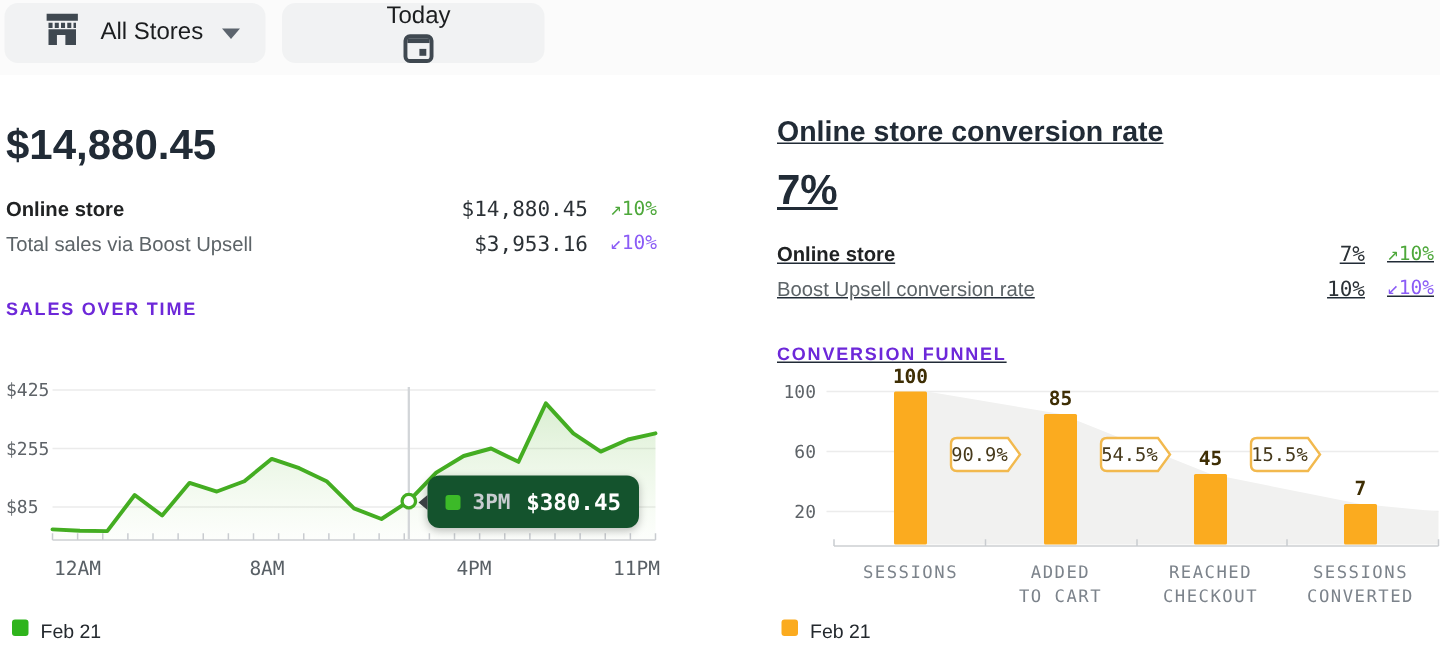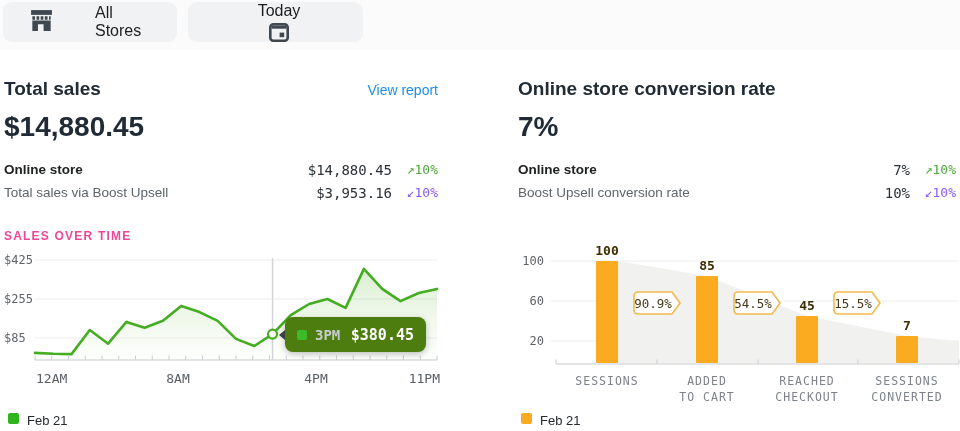--- a/index.html
+++ b/index.html
@@ -4,52 +4,52 @@
 <style>
   * { margin:0; padding:0; box-sizing:border-box; }
   html,body { width:960px; height:431px; background:#ffffff; overflow:hidden;
     font-family:"Liberation Sans", sans-serif; color:#212b36; position:relative; }
 
   
   .topbar { position:absolute; left:0; top:0; width:960px; height:50px; background:#fbfbfb; }
   .tb-btn { position:absolute; top:2px; height:40px; background:#f1f2f3; border-radius:9px;
     display:flex; align-items:center; cursor:pointer; }
   .tb-btn .lbl { font-size:16px; font-weight:500; color:#1b1d1f; }
-  #btn-stores { left:3px; width:174px; padding:0 17px 0 26px;gap:28px; }
+  #btn-stores { left:3px; width:174px; padding:0 17px 0 26px; }
   #btn-date   { left:188px; width:175px; padding:0 13px 0 20px;flex-direction:column; }
   .spacer { flex:1; }
   .caret { width:0; height:0; border-left:6px solid transparent; border-right:6px solid transparent;
     border-top:7px solid #5c646d; }
   .store-ic { margin-right:13px; }
 
   
   .panel { position:absolute; top:70px; }
   #panel-left  { left:4px;  width:434px; }
-  #panel-right { left:518px; width:438px; }
+  #panel-right { left:518px; width:438px;text-decoration:underline; }
   .panel-head { display:flex; justify-content:space-between; align-items:baseline; margin-top:8px; }
   .panel-title { font-size:19px; font-weight:700; color:#212b36; }
   .view-report { font-size:14px; color:#1f8ee8; text-decoration:none; cursor:pointer; }
   .big-value { margin-top:11px; font-size:28px; font-weight:700; color:#212b36; }
   .rows { margin-top:15px; }
   .row { display:flex; align-items:center; height:23px; font-size:13.5px; }
   .row .rlabel { flex:1; color:#5d6468; }
   .row .rlabel.strong { color:#202223; font-weight:700; }
   .row .rvalue { font-family:"DejaVu Sans Mono", monospace; font-size:14px; color:#2b3136; text-align:right; }
   .row .rdelta { width:46px; text-align:right; font-family:"DejaVu Sans Mono", monospace; font-size:13px; }
   .rdelta.up   { color:#4ea83b; }
   .rdelta.down { color:#8b5cf6; }
-  .section-title { margin-top:25px; font-size:12px; font-weight:700; letter-spacing:1.2px; color:#ec4899; }
+  .section-title { margin-top:25px; font-size:12px; font-weight:700; letter-spacing:1.2px; color:#6d28d9; }
 
   
   #sales-chart  { position:absolute; left:0;   top:242px; }
   #funnel-chart { position:absolute; left:518px; top:242px; }
 
   
   .tooltip { position:absolute; left:285px; top:317px; width:141px; height:35px;
-    background:#4d7c0f; border-radius:8px; display:flex; align-items:center; padding:0 12px;
+    background:#14532d; border-radius:8px; display:flex; align-items:center; padding:0 12px;
     box-shadow:0 2px 6px rgba(0,0,0,.25); }
   .tooltip:before { content:""; position:absolute; left:-6px; top:13px; width:0; height:0;
     border-top:5px solid transparent; border-bottom:5px solid transparent; border-right:6px solid #3b4043; }
   .tt-sq { width:10px; height:10px; border-radius:2px; background:#3cba28; margin-right:8px; }
   .tt-label { font-family:"DejaVu Sans Mono", monospace; font-size:14px; font-weight:600; color:#c8ccd0; }
   .tt-value { margin-left:auto; font-family:"DejaVu Sans Mono", monospace; font-size:15px; font-weight:700; color:#ffffff; }
 
   
   .legend { position:absolute; top:413px; display:flex; align-items:flex-start; }
   #legend-left  { left:8px; }
@@ -82,24 +82,20 @@
       <svg width="24" height="24" viewBox="0 0 24 24">
         <rect x="3.3" y="4.2" width="17.4" height="16.5" rx="3" fill="none" stroke="#3f4850" stroke-width="2.6"></rect>
         <rect x="4.6" y="5.5" width="14.8" height="3.2" fill="#3f4850"></rect>
         <rect x="12.6" y="12.6" width="4.6" height="4.6" fill="#3f4850"></rect>
       </svg>
     </span>
   </div>
 </div>
 
 <div class="panel" id="panel-left">
-  <div class="panel-head">
-    <span class="panel-title">Total sales</span>
-    <a class="view-report">View report</a>
-  </div>
   <div class="big-value">$14,880.45</div>
   <div class="rows">
     <div class="row">
       <span class="rlabel strong">Online store</span>
       <span class="rvalue">$14,880.45</span>
       <span class="rdelta up">↗10%</span>
     </div>
     <div class="row">
       <span class="rlabel">Total sales via Boost Upsell</span>
       <span class="rvalue">$3,953.16</span>
@@ -119,20 +115,21 @@
       <span class="rlabel strong">Online store</span>
       <span class="rvalue">7%</span>
       <span class="rdelta up">↗10%</span>
     </div>
     <div class="row">
       <span class="rlabel">Boost Upsell conversion rate</span>
       <span class="rvalue">10%</span>
       <span class="rdelta down">↙10%</span>
     </div>
   </div>
+  <div class="section-title">CONVERSION FUNNEL</div>
 </div>
 
 <svg id="sales-chart" width="444" height="152">
     <defs>
       <linearGradient id="salesGrad" x1="0" y1="0" x2="0" y2="1">
         <stop offset="0%" stop-color="#58b332" stop-opacity="0.22"></stop>
         <stop offset="100%" stop-color="#8fd36a" stop-opacity="0.02"></stop>
       </linearGradient>
     </defs>
     <line x1="35" y1="18" x2="437" y2="18" stroke="#ebebeb" stroke-width="1"></line>

